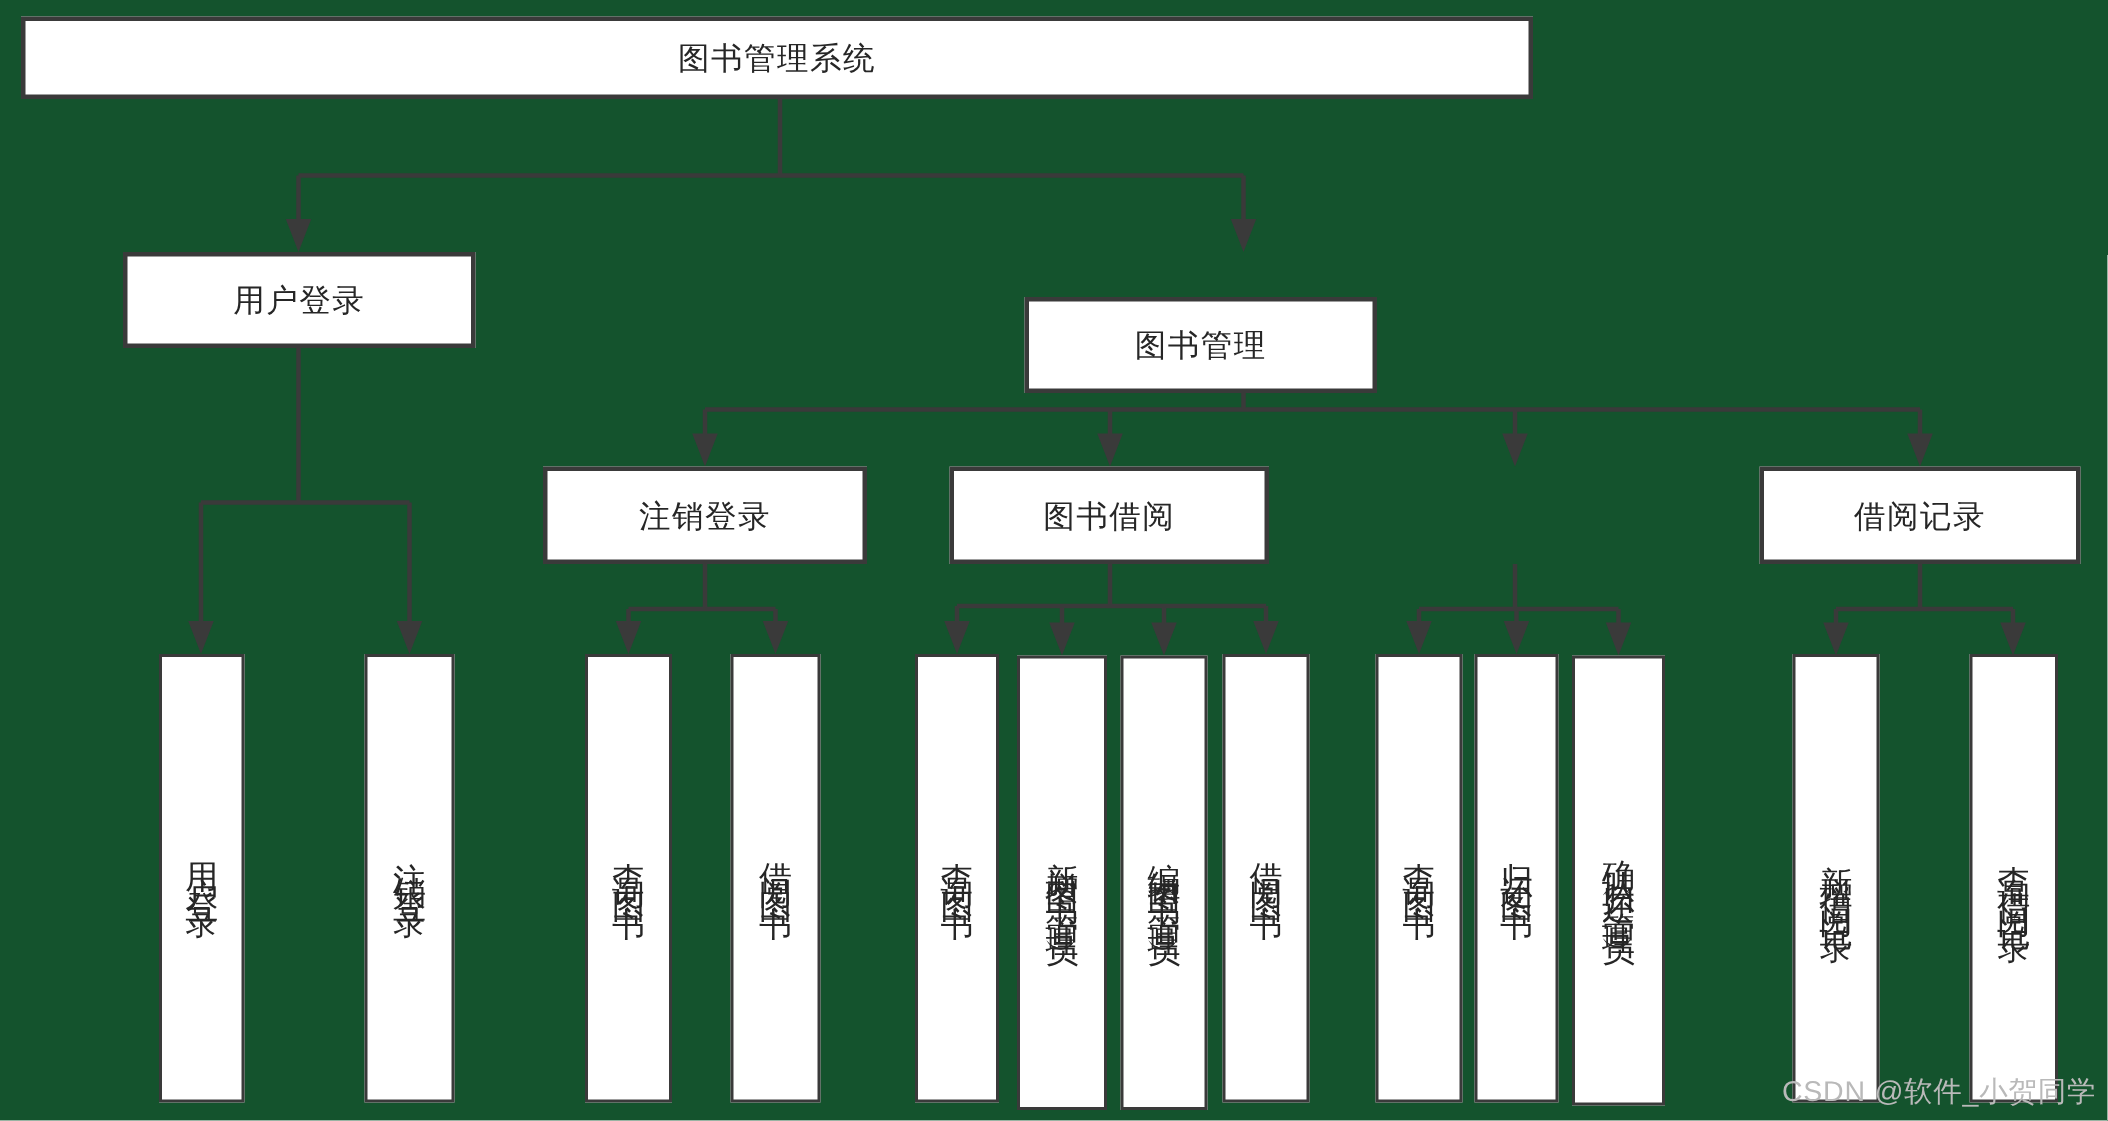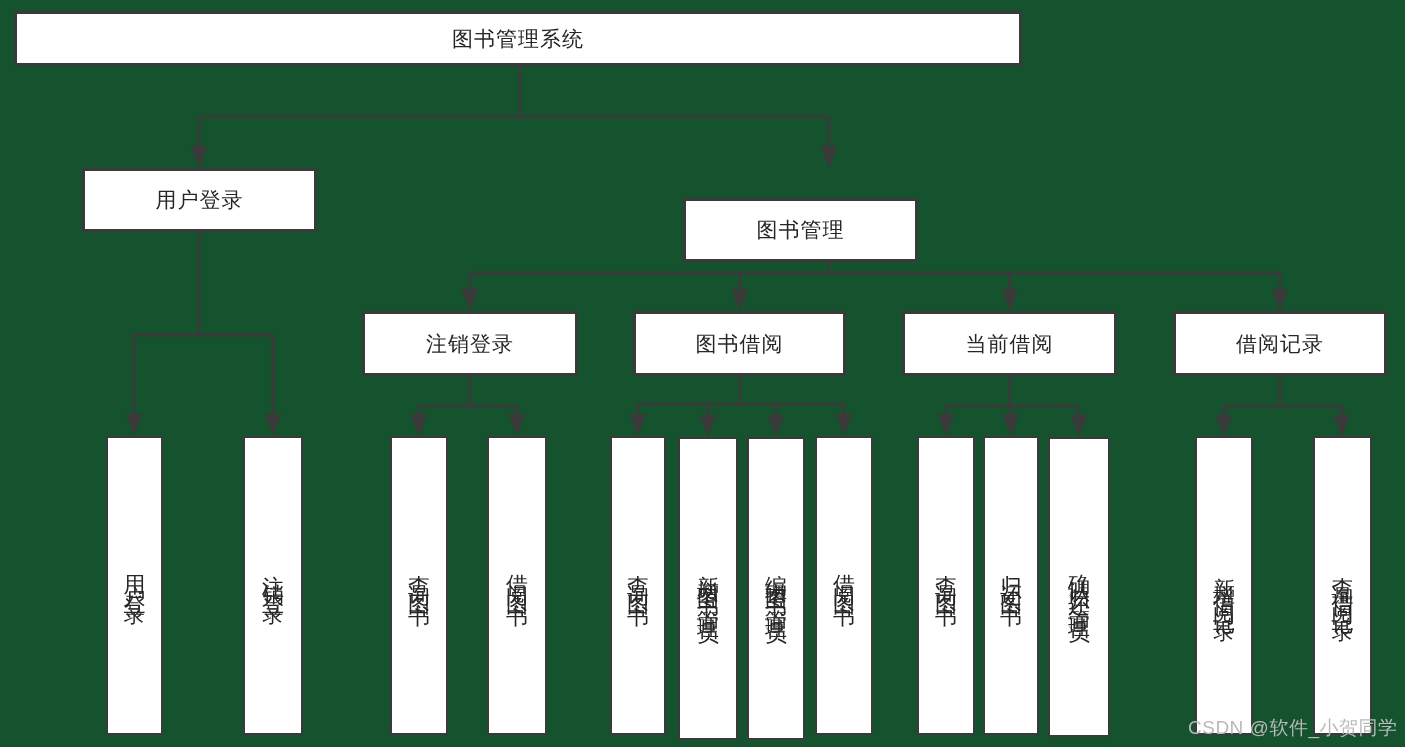--- a/index.html
+++ b/index.html
@@ -90,21 +90,20 @@
              M1333.5 415 L1350.5 415 L1342 437 Z"></path>
   </svg>
 
   <div class="box" style="left:14px; top:11px; width:1008px; height:55px;">图书管理系统</div>
 
   <div class="box" style="left:82px; top:168px; width:235px; height:64px;">用户登录</div>
   <div class="box" style="left:683px; top:168px; width:235px; height:64px;margin-top:30px;">图书管理</div>
 
   <div class="box" style="left:362px; top:311px; width:216px; height:65px;">注销登录</div>
   <div class="box" style="left:633px; top:311px; width:213px; height:65px;font-family:Liberation Serif, serif;">图书借阅</div>
-  <div class="box" style="left:902px; top:311px; width:215px; height:65px;">当前借阅</div>
   <div class="box" style="left:1173px; top:311px; width:214px; height:65px;">借阅记录</div>
 
   <div class="box leaf ls-wide" style="left:106px; top:436px; width:57px; height:299px;">用户登录</div>
   <div class="box leaf ls-wide" style="left:243px; top:436px; width:60px; height:299px;">注销登录</div>
 
   <div class="box leaf ls-wide" style="left:390px; top:436px; width:58px; height:299px;">查询图书</div>
   <div class="box leaf ls-wide" style="left:487px; top:436px; width:60px; height:299px;">借阅图书</div>
 
   <div class="box leaf ls-wide" style="left:610px; top:436px; width:56px; height:299px;">查询图书</div>
   <div class="box leaf ls-tight" style="left:678px; top:437px; width:60px; height:303px;">新增图书（管理员）</div>

